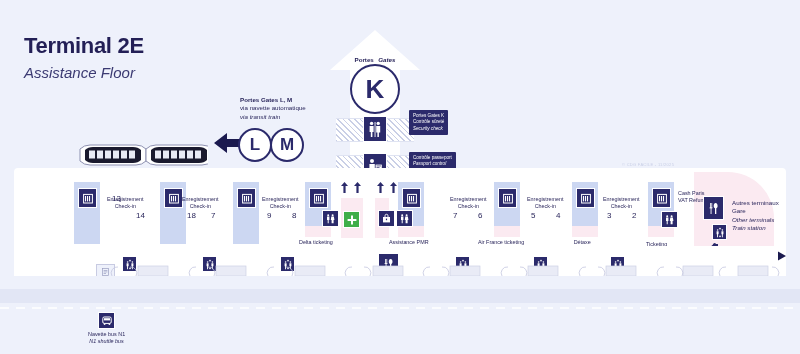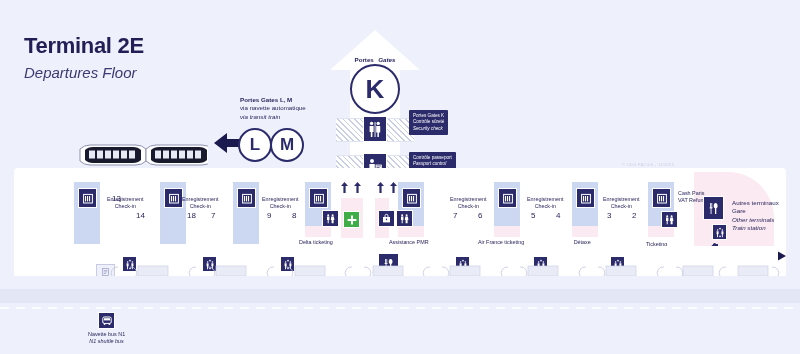--- a/index.html
+++ b/index.html
@@ -150,21 +150,21 @@
 
   .up-arrow{width:7px;height:11px;}
 </style>
 </head>
 <body>
 
 <div class="root">
 
   <div class="abs" id="title-block">
     <div id="terminal-title">Terminal 2E</div>
-    <div id="floor-en">Departures Floor</div>
+    <div id="floor-en">Assistance Floor</div>
   </div>
 
   <div class="abs" id="watermark">© CDG FACILE - 11/2025</div>
 
   <div class="abs" id="gate-k-corridor">
     <div id="gate-k-arrow"></div>
     <div id="portes-gates-k-label">
       <span class="lbl lbl-bold">Portes</span>
       <span class="lbl lbl-bold it">Gates</span>
     </div>

